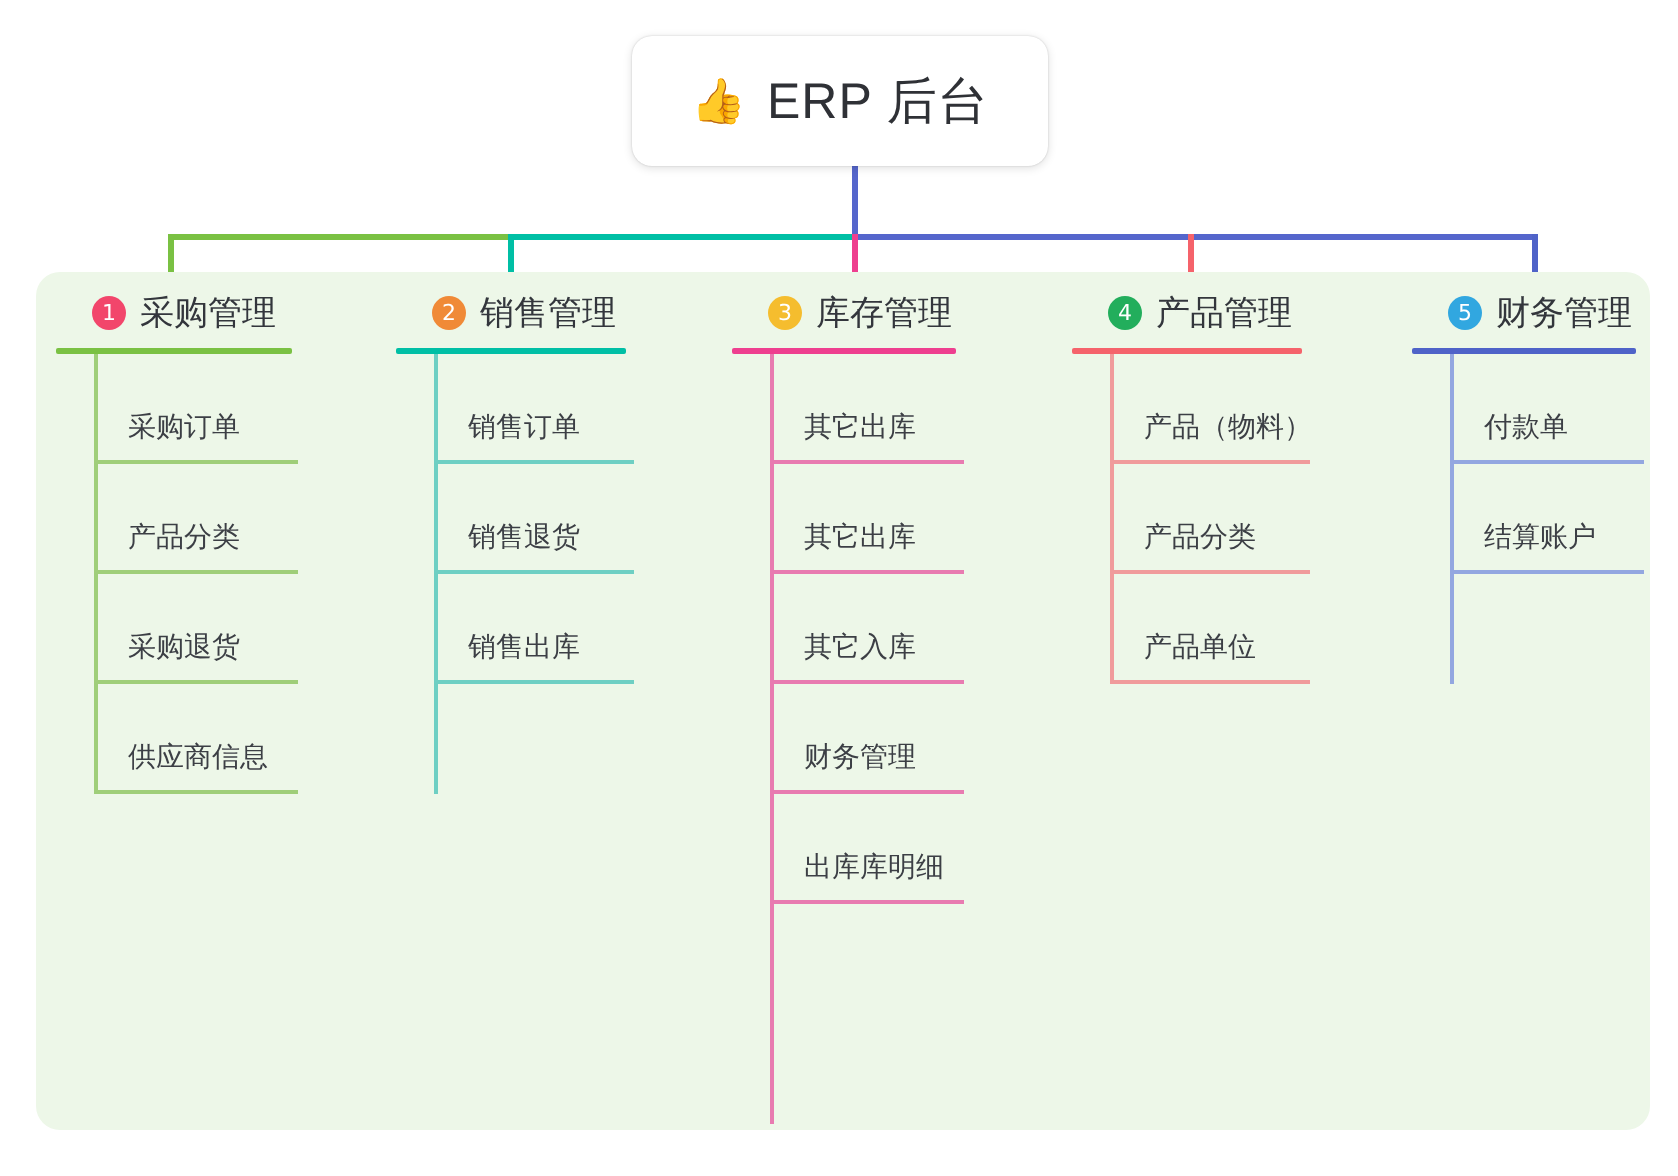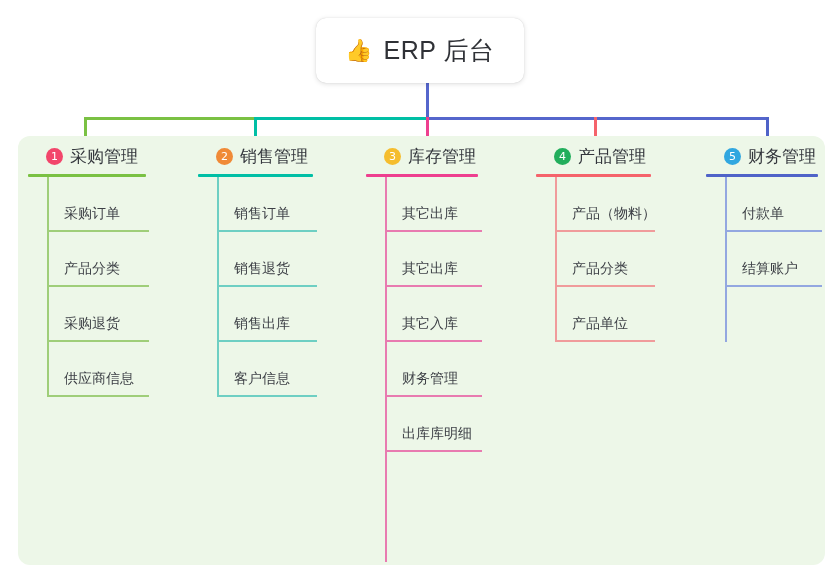--- a/index.html
+++ b/index.html
@@ -197,24 +197,20 @@
           <div class="leaf-rule" style="background: rgb(110, 207, 195); width: 100px;"></div>
         </div>
         <div class="leaf">
           <span class="leaf-label">销售退货</span>
           <div class="leaf-rule" style="background: rgb(110, 207, 195); width: 100px;"></div>
         </div>
         <div class="leaf">
           <span class="leaf-label">销售出库</span>
           <div class="leaf-rule" style="background: rgb(110, 207, 195); width: 100px;"></div>
         </div>
-        <div class="leaf">
-          <span class="leaf-label">客户信息</span>
-          <div class="leaf-rule" style="background: rgb(110, 207, 195); width: 100px;"></div>
-        </div>
       </div>
     </div>
     <div class="column" style="left: 366px;">
       <div class="col-head">
         <span class="badge" style="background: rgb(245, 189, 46);">3</span>
         <span class="col-title">库存管理</span>
       </div>
       <div class="head-rule" style="background: rgb(238, 63, 143); width: 112px;"></div>
       <div class="branch" style="height: 385px;">
         <div class="spine" style="background: rgb(232, 123, 176); height: 385px;"></div>

